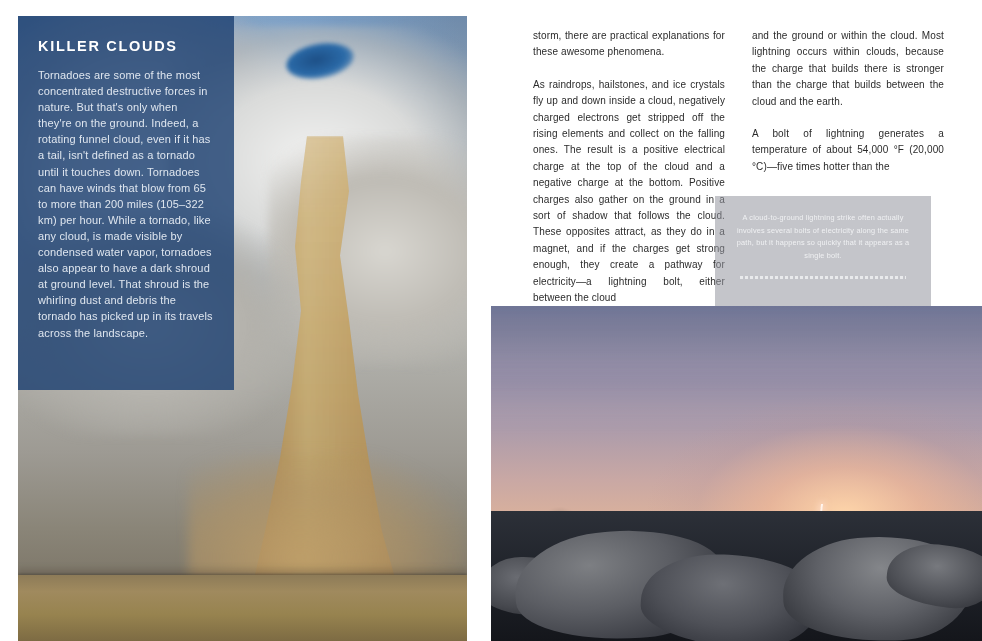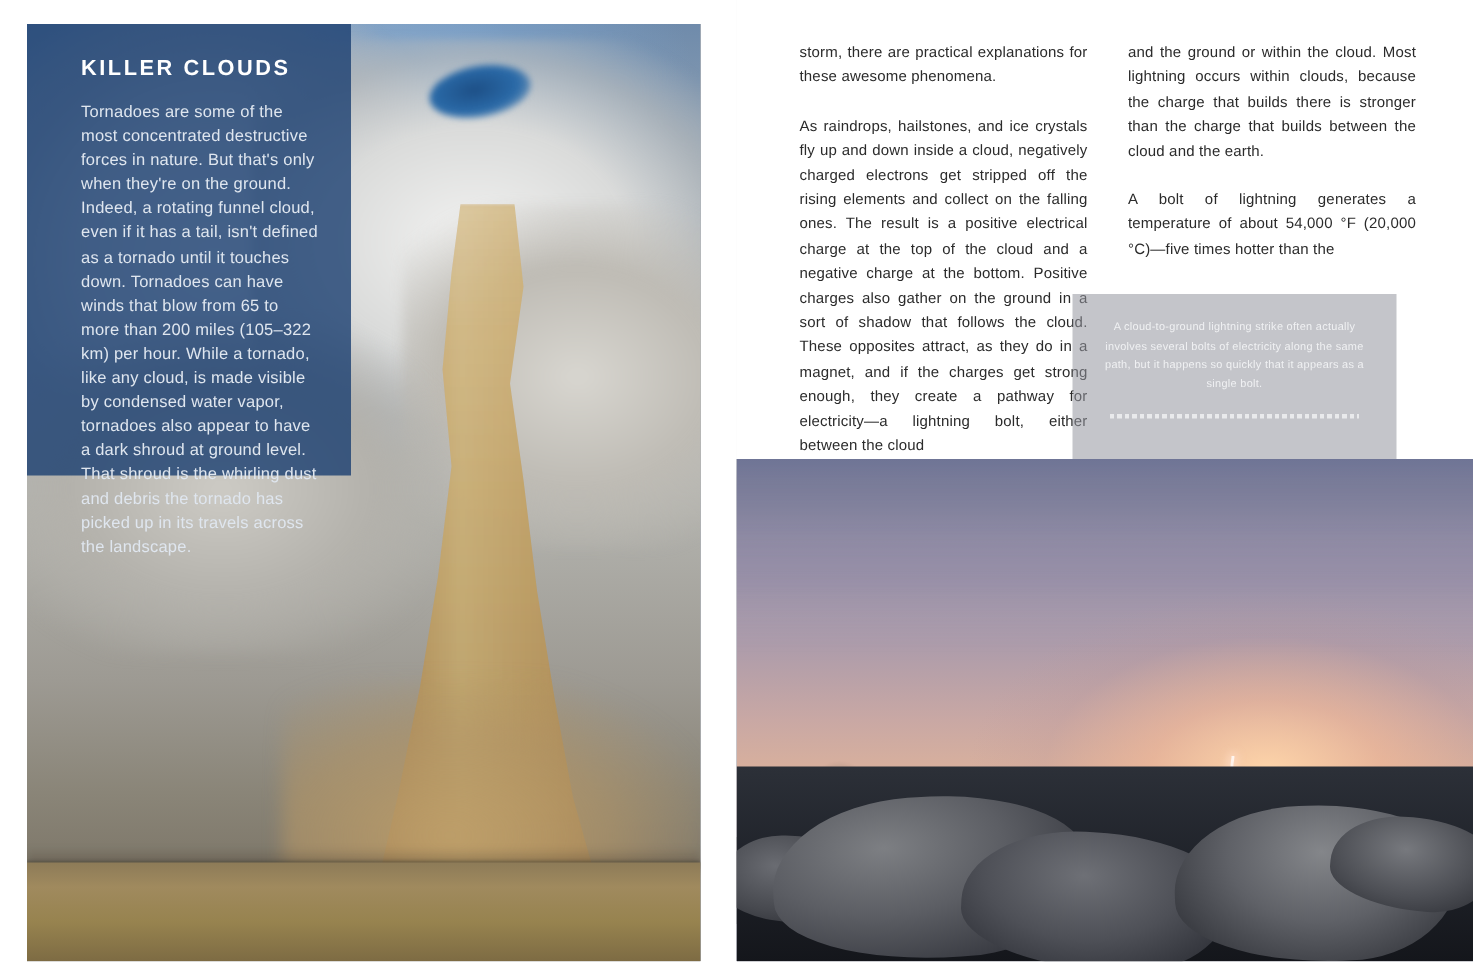--- a/index.html
+++ b/index.html
@@ -140,24 +140,24 @@
     width: 100%; height: 16px;
     background: linear-gradient(180deg, rgba(70,62,48,0) 0%, rgba(64,56,42,0.45) 100%);
     filter: blur(2px);
   }
 
   .caption-box {
     position: absolute;
     left: 18px;
     top: 16px;
     width: 216px;
-    height: 301px;
+    height: 374px;
     background: rgba(26,62,112,0.80);
     box-sizing: border-box;
-    padding: 22px 20px 18px 36px;
+    padding: 22px 20px 18px 20px;
   }
   .caption-title {
     color: #ffffff;
     font-size: 14.5px;
     letter-spacing: 1.7px;
     font-weight: 700;
     margin: 0 0 13px 0;
     white-space: nowrap;
   }
   .caption-body {

